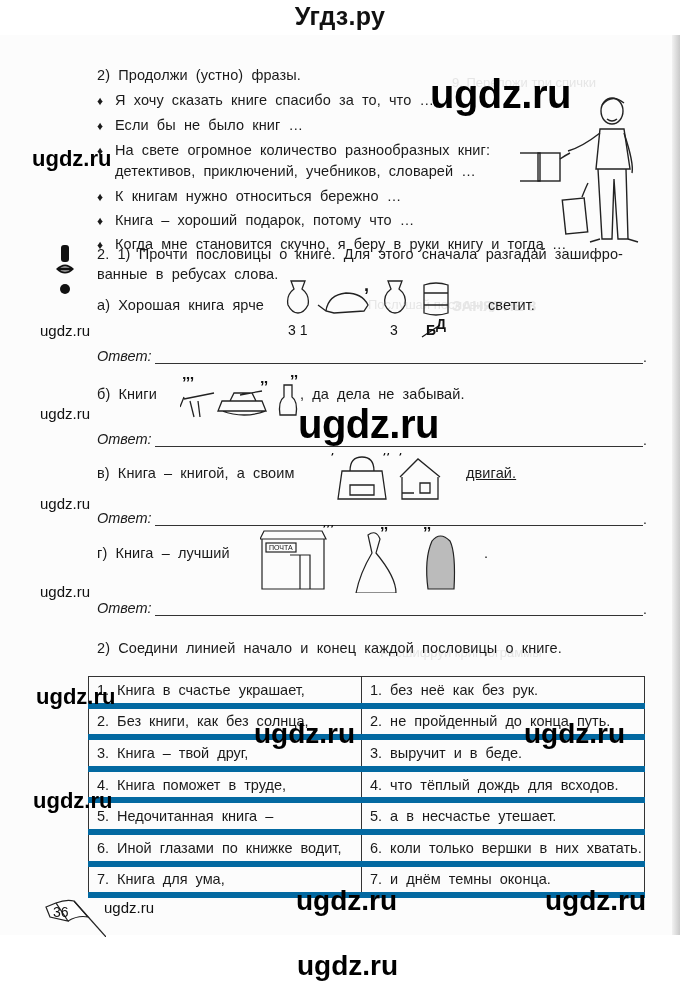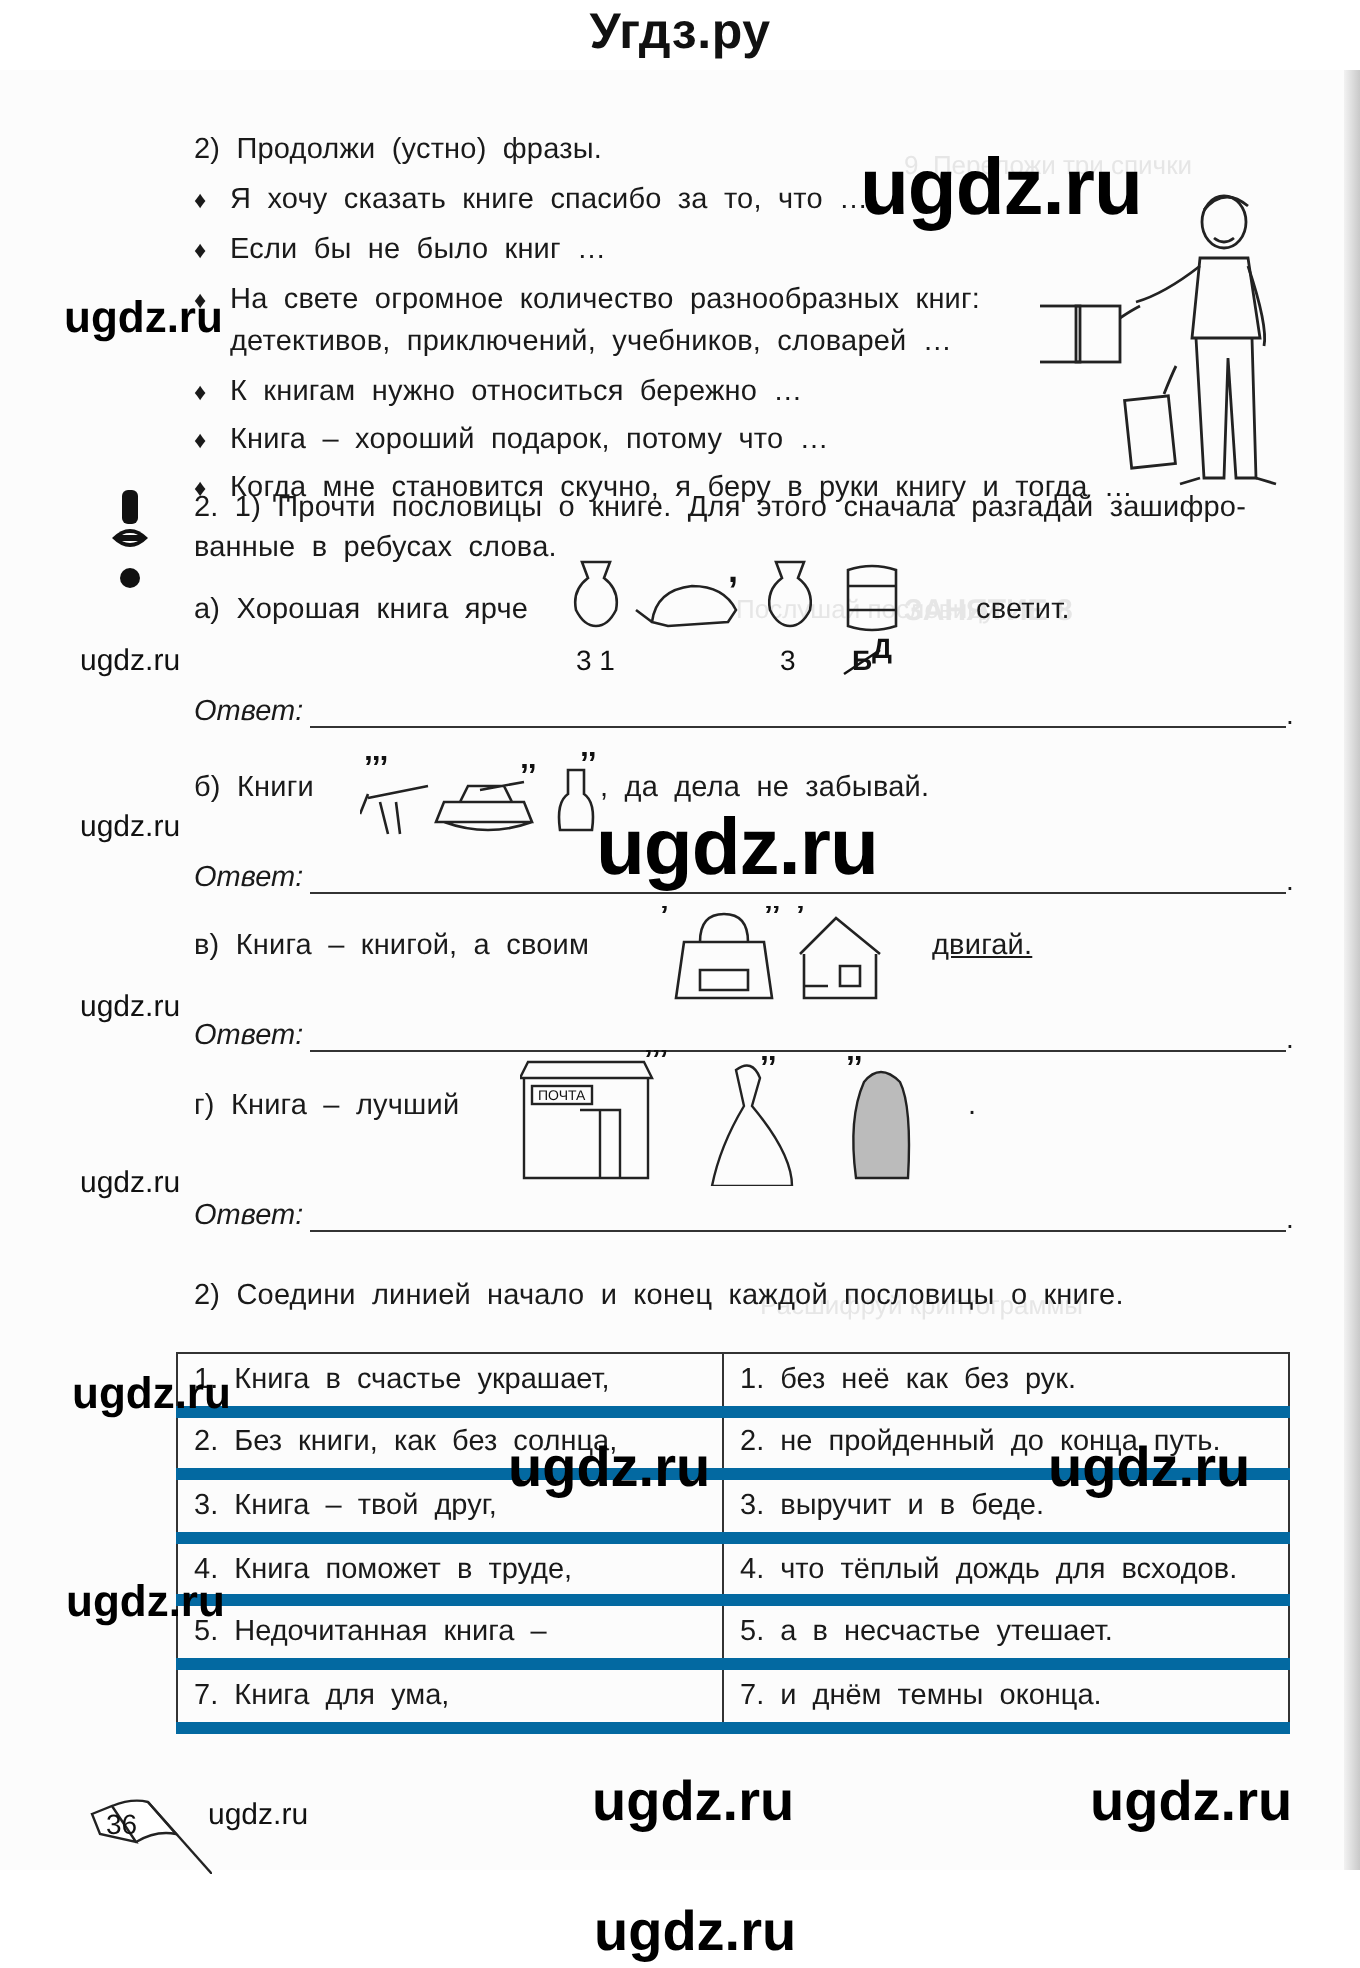--- a/index.html
+++ b/index.html
@@ -211,20 +211,24 @@
       </tr>
   <tr>
         <td class="left">4. Книга поможет в труде,</td>
         <td>4. что тёплый дождь для всходов.</td>
       </tr>
   <tr>
         <td class="left">5. Недочитанная книга –</td>
         <td>5. а в несчастье утешает.</td>
       </tr>
   <tr>
+        <td class="left">6. Иной глазами по книжке водит,</td>
+        <td>6. коли только вершки в них хватать.</td>
+      </tr>
+  <tr>
         <td class="left">7. Книга для ума,</td>
         <td>7. и днём темны оконца.</td>
       </tr>
 </tbody>
   </table>
 
 <svg class="page-num" width="62" height="40" viewBox="0 0 62 40">
   <path d="M12 6 q10 -4 18 -2 l14 16 q-10 -2 -20 4 z M2 10 l10 -4 l12 18 l-18 -4z" fill="#fff" stroke="#222" stroke-width="1.2"></path>
   <line x1="30" y1="4" x2="62" y2="40" stroke="#222" stroke-width="1.2"></line>
   <text x="9" y="20" font-size="14" fill="#111" font-family="Liberation Sans, sans-serif">36</text>

